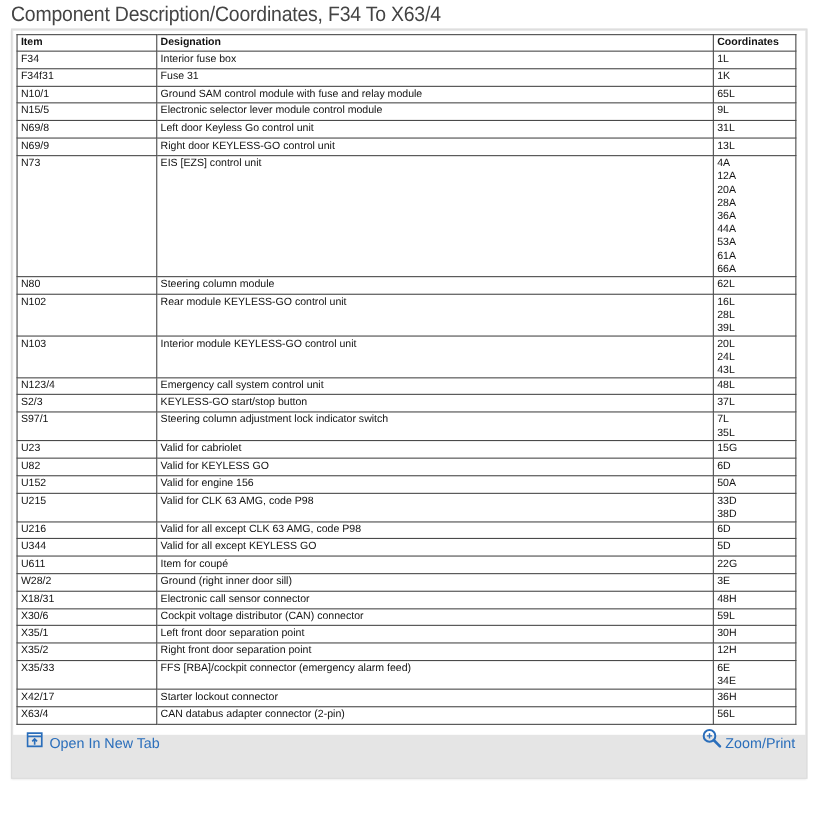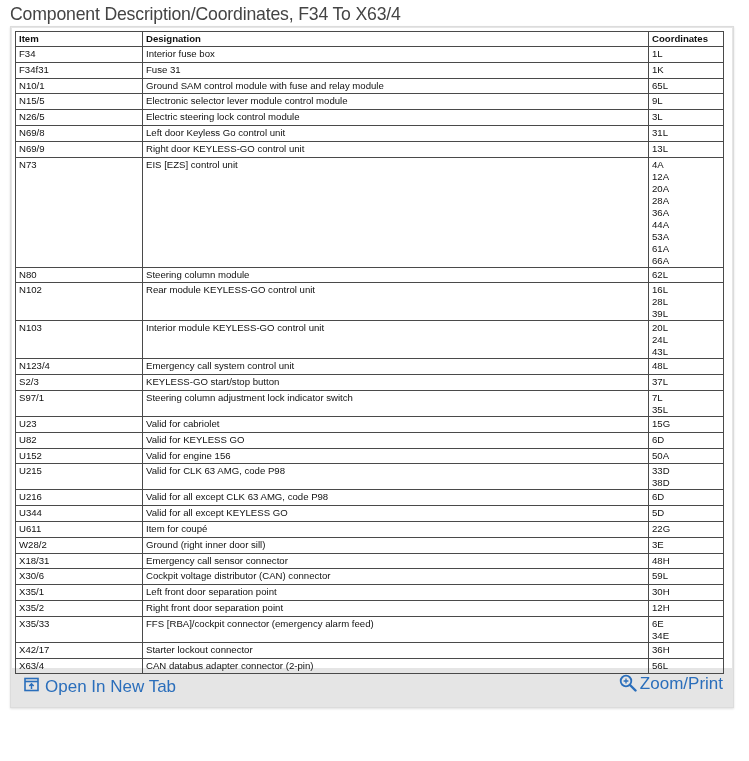--- a/index.html
+++ b/index.html
@@ -31,23 +31,23 @@
     border: 1px solid #4a4a4a; padding: 0 3px; vertical-align: top;
     line-height: 12px; text-align: left; white-space: nowrap; overflow: hidden;
   }
   table.comp th { font-weight: bold; height: 13px; padding-top: 1px; }
   table.comp td { height: 13.8px; padding-top: 1px; }
   col.c-item { width: 127px; }
   col.c-desig { width: 506px; }
   col.c-coord { width: 75px; }
   .coord-line { display: block; line-height: 12px; }
   .footer-link {
-    position: absolute; bottom: 10px;
-    font-family: "Liberation Sans", sans-serif; font-size: 17px; color: #2a6ebb;
-    display: flex; align-items: flex-start; cursor: pointer; text-decoration: none;
+    position: absolute; bottom: 24px;
+    font-family: "Liberation Sans", sans-serif; font-size: 13px; color: #2a6ebb;
+    display: flex; align-items: flex-end; cursor: pointer; text-decoration: none;
   }
   .open-tab { left: 13px; }
   .zoom-print { right: 10px; }
   .icon { display: inline-block; margin-right: 6px; }
 </style>
 </head>
 <body>
 
 <div class="page-title">Component Description/Coordinates, F34 To X63/4</div>
 
@@ -89,27 +89,20 @@
             </td>
           </tr>
           <tr>
             <td>N15/5</td>
             <td>Electronic selector lever module control module</td>
             <td>
               <span class="coord-line">9L</span>
             </td>
           </tr>
           <tr>
-            <td>N26/5</td>
-            <td>Electric steering lock control module</td>
-            <td>
-              <span class="coord-line">3L</span>
-            </td>
-          </tr>
-          <tr>
             <td>N69/8</td>
             <td>Left door Keyless Go control unit</td>
             <td>
               <span class="coord-line">31L</span>
             </td>
           </tr>
           <tr>
             <td>N69/9</td>
             <td>Right door KEYLESS-GO control unit</td>
             <td>
@@ -230,21 +223,21 @@
           </tr>
           <tr>
             <td>W28/2</td>
             <td>Ground (right inner door sill)</td>
             <td>
               <span class="coord-line">3E</span>
             </td>
           </tr>
           <tr>
             <td>X18/31</td>
-            <td>Emergency call sensor connector</td>
+            <td>Electronic call sensor connector</td>
             <td>
               <span class="coord-line">48H</span>
             </td>
           </tr>
           <tr>
             <td>X30/6</td>
             <td>Cockpit voltage distributor (CAN) connector</td>
             <td>
               <span class="coord-line">59L</span>
             </td>

